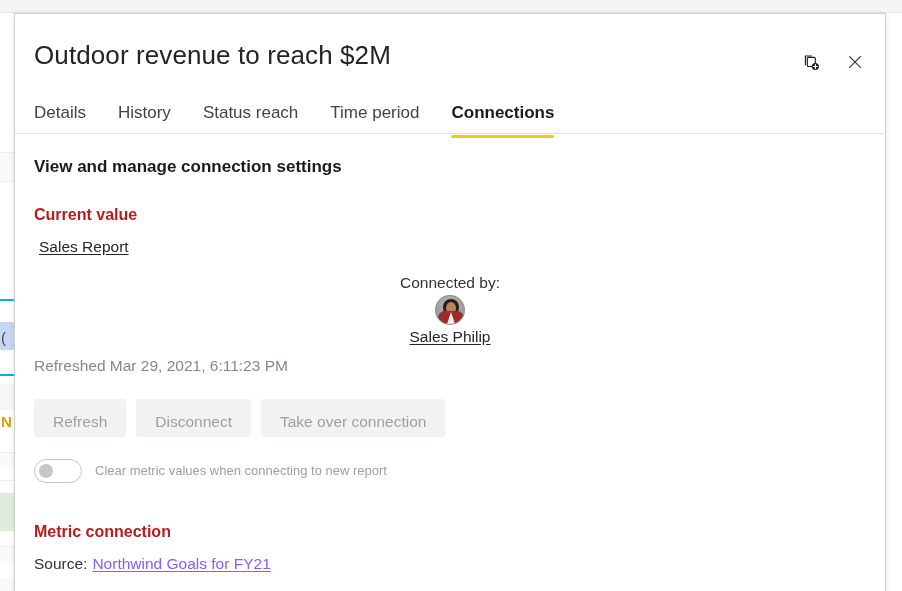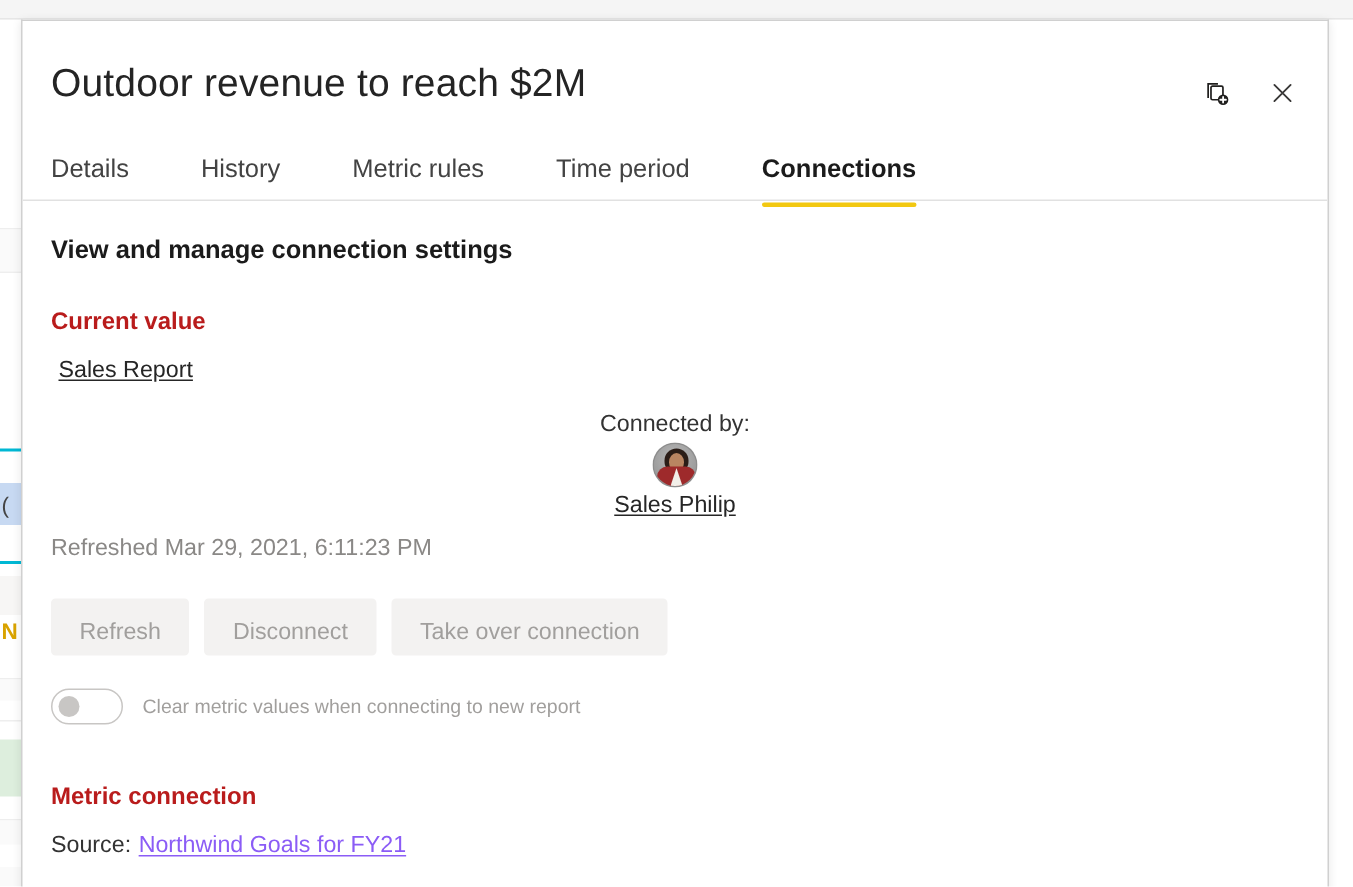--- a/index.html
+++ b/index.html
@@ -136,21 +136,21 @@
     color: #201f1e;
   }
 
   
   .tabs {
     position: absolute;
     left: 19px;
     top: 88px;
     display: flex;
     align-items: flex-end;
-    gap: 16px;
+    gap: 0;
   }
   .tab {
     position: relative;
     padding: 0 16px 14px 16px;
     font-size: 17px;
     color: #434343;
     cursor: pointer;
     white-space: nowrap;
     line-height: 22px;
   }
@@ -352,21 +352,21 @@
       </div>
 
       <div class="tabs">
         <div class="tab">
           <span>Details</span>
         </div>
         <div class="tab">
           <span>History</span>
         </div>
         <div class="tab">
-          <span>Metric rules</span>
+          <span>Status reach</span>
         </div>
         <div class="tab">
           <span>Time period</span>
         </div>
         <div class="tab active">
           <span>Connections</span>
           <span class="tab-underline"></span>
         </div>
       </div>
     </div>

